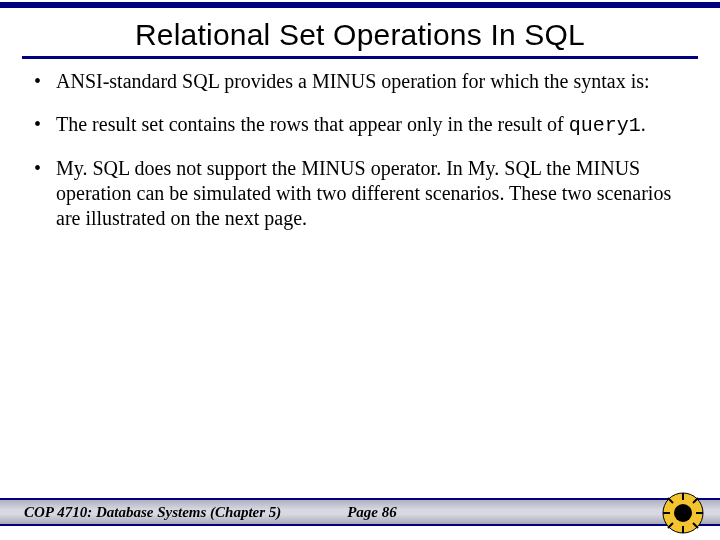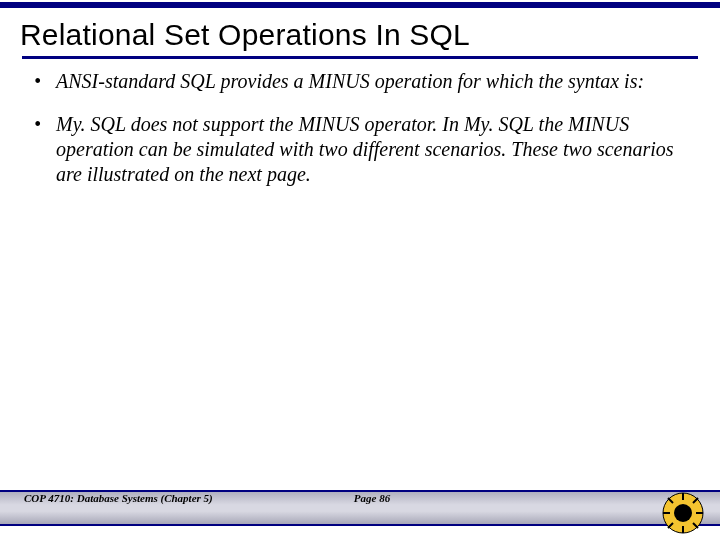--- a/index.html
+++ b/index.html
@@ -11,20 +11,21 @@
     color: #000;
     position: relative;
     overflow: hidden;
   }
   .top-rule {
     height: 6px;
     background: #000080;
     margin-top: 2px;
   }
   .title {
+    text-align: center;
     font-family: Arial, Helvetica, sans-serif;
     font-size: 30px;
     font-weight: 400;
     padding: 10px 20px 4px 20px;
     letter-spacing: 0.2px;
   }
   .title-underline {
     height: 3px;
     background: #000080;
     margin: 0 22px 10px 22px;
@@ -32,21 +33,20 @@
   .content {
     padding: 0 30px 0 30px;
     font-size: 20px;
     line-height: 1.25;
   }
   ul { list-style: none; }
   li.bullet {
     position: relative;
     padding-left: 26px;
     margin-bottom: 18px;
-    font-style: italic;
   }
   li.bullet::before {
     content: "•";
     position: absolute;
     left: 4px;
     top: 0;
     font-size: 20px;
   }
   .code-line {
     font-family: "Courier New", Courier, monospace;
@@ -57,28 +57,29 @@
   .inline-code {
     font-family: "Courier New", Courier, monospace;
   }
   .footer-wrap {
     position: absolute;
     left: 0;
     bottom: 0;
     width: 100%;
   }
   .footer-bar {
-    height: 36px;
+    height: 28px;
     background: linear-gradient(to bottom, #b0b0c0 0%, #d8d8e2 40%, #d8d8e2 60%, #a8a8b8 100%);
     border-top: 2px solid #000080;
     border-bottom: 2px solid #000080;
     display: flex;
+    align-items: center;
     font-style: italic;
     font-weight: bold;
-    font-size: 11px;
+    font-size: 15px;
     padding: 0 24px 0 24px;
     position: relative;
   }
   .footer-left { flex: 0 0 auto; }
   .footer-center {
     position: absolute;
     left: 50%;
     transform: translateX(-50%);
     margin-left: 12px;
   }
@@ -119,20 +120,23 @@
 <div class="title-underline"></div>
 
 <div class="content">
   <ul>
     <li class="bullet">
       <span>ANSI-standard SQL provides a MINUS operation for which the syntax is:</span>
     </li>
   </ul>
   <ul>
     <li class="bullet">
+      <span>The result set contains the rows that appear only in the result of </span><span class="inline-code">query1</span><span>.</span>
+    </li>
+    <li class="bullet">
       <span>My. SQL does not support the MINUS operator.  In My. SQL the MINUS operation can be simulated with two different scenarios.  These two scenarios are illustrated on the next page.</span>
     </li>
   </ul>
 </div>
 
 <div class="footer-wrap">
   <div class="footer-bar">
     <span class="footer-left">COP 4710: Database Systems  (Chapter 5)</span>
     <span class="footer-center">Page 86</span>
   </div>

